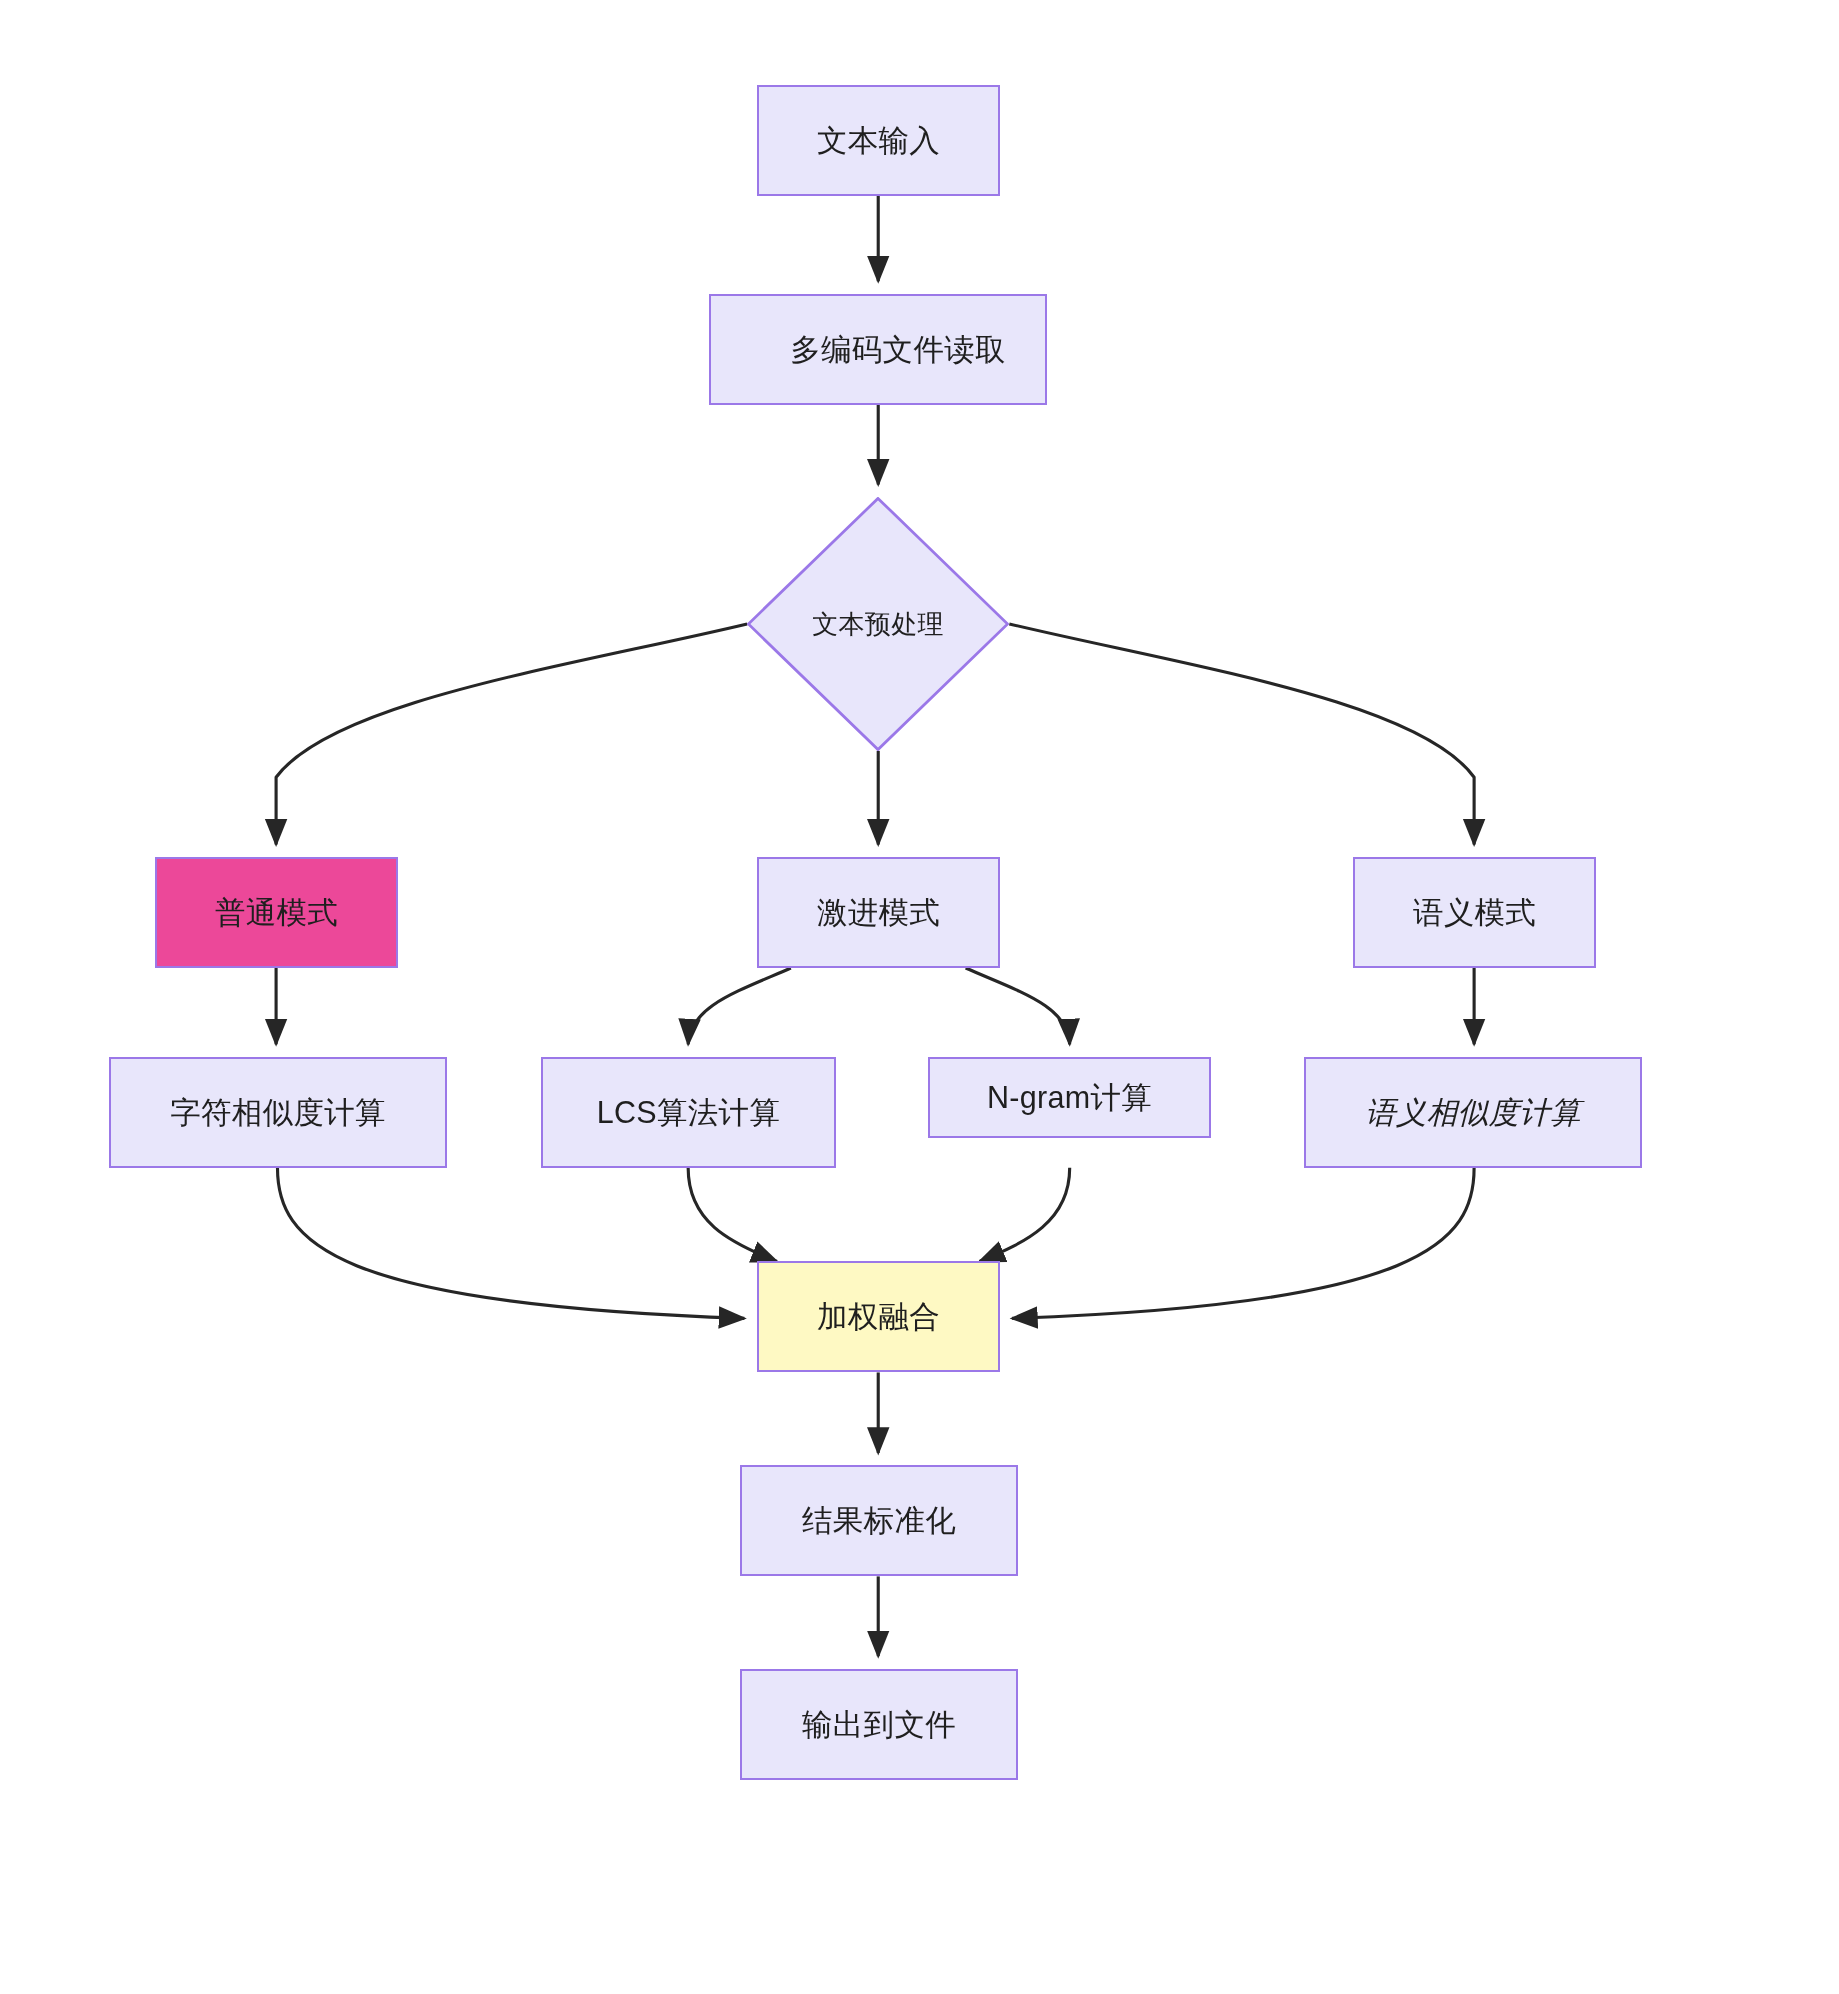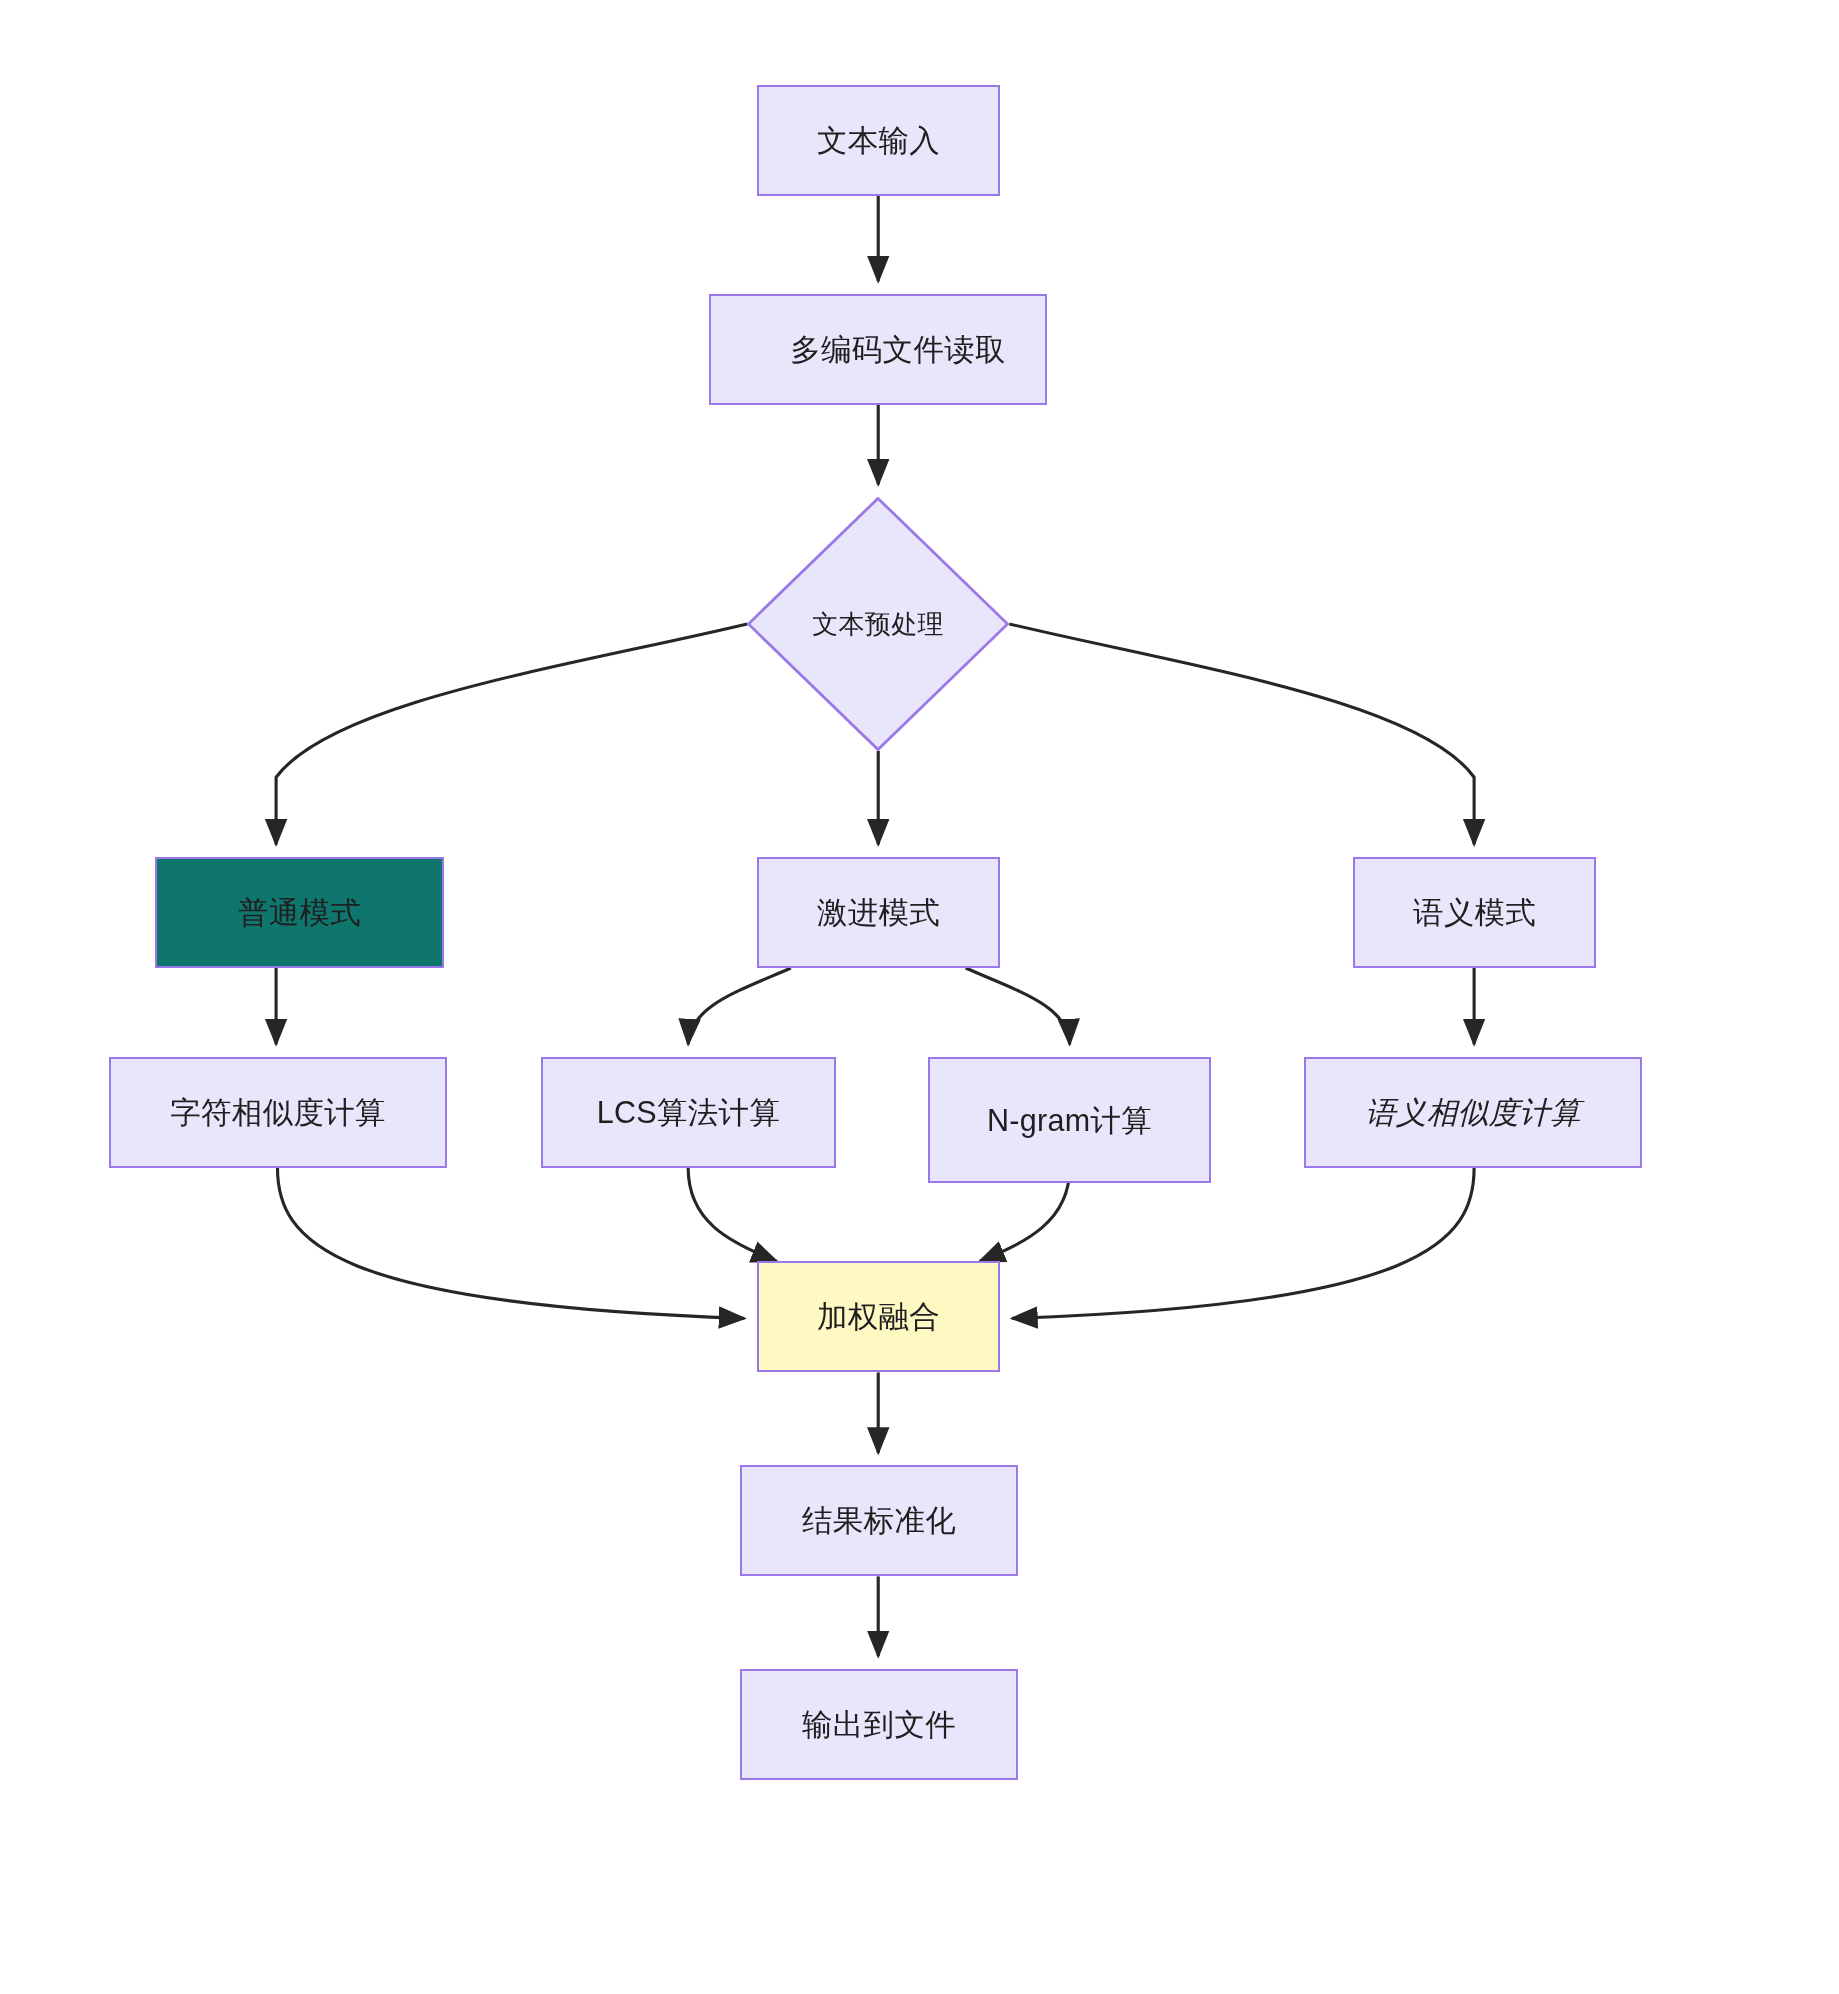--- a/index.html
+++ b/index.html
@@ -99,36 +99,36 @@
       </div>
       <div class="node node-rect" style="left: 709px; top: 294px; width: 338px; height: 111px; background: rgb(232, 230, 251); border-color: rgb(155, 120, 232); color: rgb(31, 31, 31); padding-left: 40px;">
         <span>多编码文件读取</span>
       </div>
       <div class="node node-diamond" style="left: 747px; top: 497px; width: 262px; height: 254px;">
         <svg class="diamond-shape" viewBox="0 0 378 366" preserveAspectRatio="none">
           <polygon points="189,2 376,183 189,364 2,183" fill="#e8e6fb" stroke="#9b78e8" stroke-width="4"></polygon>
         </svg>
         <span class="diamond-label">文本预处理</span>
       </div>
-      <div class="node node-rect" style="left: 155px; top: 857px; width: 289px; height: 111px; background: #0f766e; border-color: rgb(155, 120, 232); color: rgb(31, 31, 31);">
+      <div class="node node-rect" style="left: 155px; top: 857px; width: 243px; height: 111px; background: #ec4899; border-color: rgb(155, 120, 232); color: rgb(31, 31, 31);">
         <span>普通模式</span>
       </div>
       <div class="node node-rect" style="left: 757px; top: 857px; width: 243px; height: 111px; background: rgb(232, 230, 251); border-color: rgb(155, 120, 232); color: rgb(31, 31, 31);">
         <span>激进模式</span>
       </div>
       <div class="node node-rect" style="left: 1353px; top: 857px; width: 243px; height: 111px; background: rgb(232, 230, 251); border-color: rgb(155, 120, 232); color: rgb(31, 31, 31);">
         <span>语义模式</span>
       </div>
       <div class="node node-rect" style="left: 109px; top: 1057px; width: 338px; height: 111px; background: rgb(232, 230, 251); border-color: rgb(155, 120, 232); color: rgb(31, 31, 31);">
         <span>字符相似度计算</span>
       </div>
       <div class="node node-rect" style="left: 541px; top: 1057px; width: 295px; height: 111px; background: rgb(232, 230, 251); border-color: rgb(155, 120, 232); color: rgb(31, 31, 31);">
         <span>LCS算法计算</span>
       </div>
-      <div class="node node-rect" style="left: 928px; top: 1057px; width: 283px; height: 126px; background: rgb(232, 230, 251); border-color: rgb(155, 120, 232); color: rgb(31, 31, 31);">
+      <div class="node node-rect" style="left: 928px; top: 1057px; width: 283px; height: 81px; background: rgb(232, 230, 251); border-color: rgb(155, 120, 232); color: rgb(31, 31, 31);">
         <span>N-gram计算</span>
       </div>
       <div class="node node-rect" style="left: 1304px; top: 1057px; width: 338px; height: 111px; background: rgb(232, 230, 251); border-color: rgb(155, 120, 232); color: rgb(31, 31, 31); font-style: italic;">
         <span>语义相似度计算</span>
       </div>
       <div class="node node-rect" style="left: 757px; top: 1261px; width: 243px; height: 111px; background: #fef9c3; border-color: rgb(155, 120, 232); color: rgb(31, 31, 31);">
         <span>加权融合</span>
       </div>
       <div class="node node-rect" style="left: 740px; top: 1465px; width: 278px; height: 111px; background: rgb(232, 230, 251); border-color: rgb(155, 120, 232); color: rgb(31, 31, 31);">
         <span>结果标准化</span>

